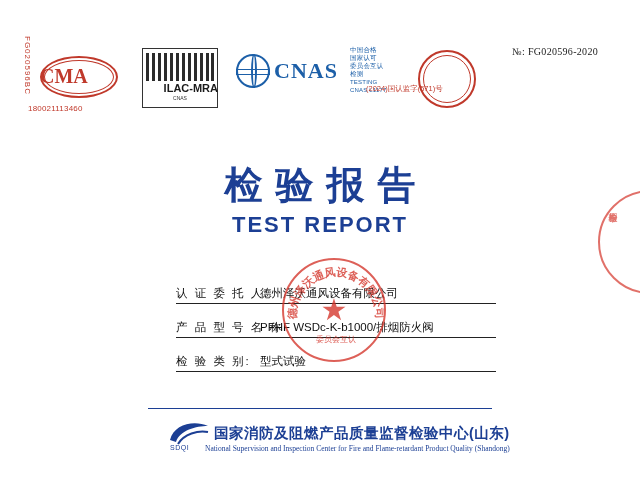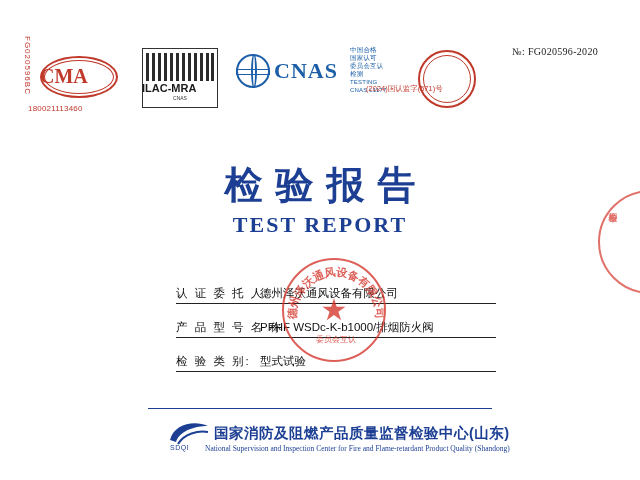--- a/index.html
+++ b/index.html
@@ -121,21 +121,21 @@
     width: 3px;
     height: 28px;
     background: #2b2b2b;
     display: block;
   }
   .ilac .label {
     position: absolute;
     left: 0;
     top: 34px;
     width: 76px;
-    text-align: left;
+    text-align: right;
     font-size: 11px;
     font-weight: bold;
     color: #1a1a1a;
     font-family: "Liberation Sans", sans-serif;
   }
   .ilac .sub {
     position: absolute;
     left: 0;
     top: 47px;
     width: 76px;
@@ -268,21 +268,21 @@
   .title-en {
     position: absolute;
     left: 0;
     top: 212px;
     width: 640px;
     text-align: center;
     font-size: 22px;
     font-weight: bold;
     letter-spacing: 2px;
     color: #1c3f94;
-    font-family: Liberation Serif, serif;
+    font-family: Liberation Sans, sans-serif;
   }
   
   .field {
     position: absolute;
     left: 176px;
     width: 320px;
     height: 22px;
   }
   .field .lab {
     position: absolute;

